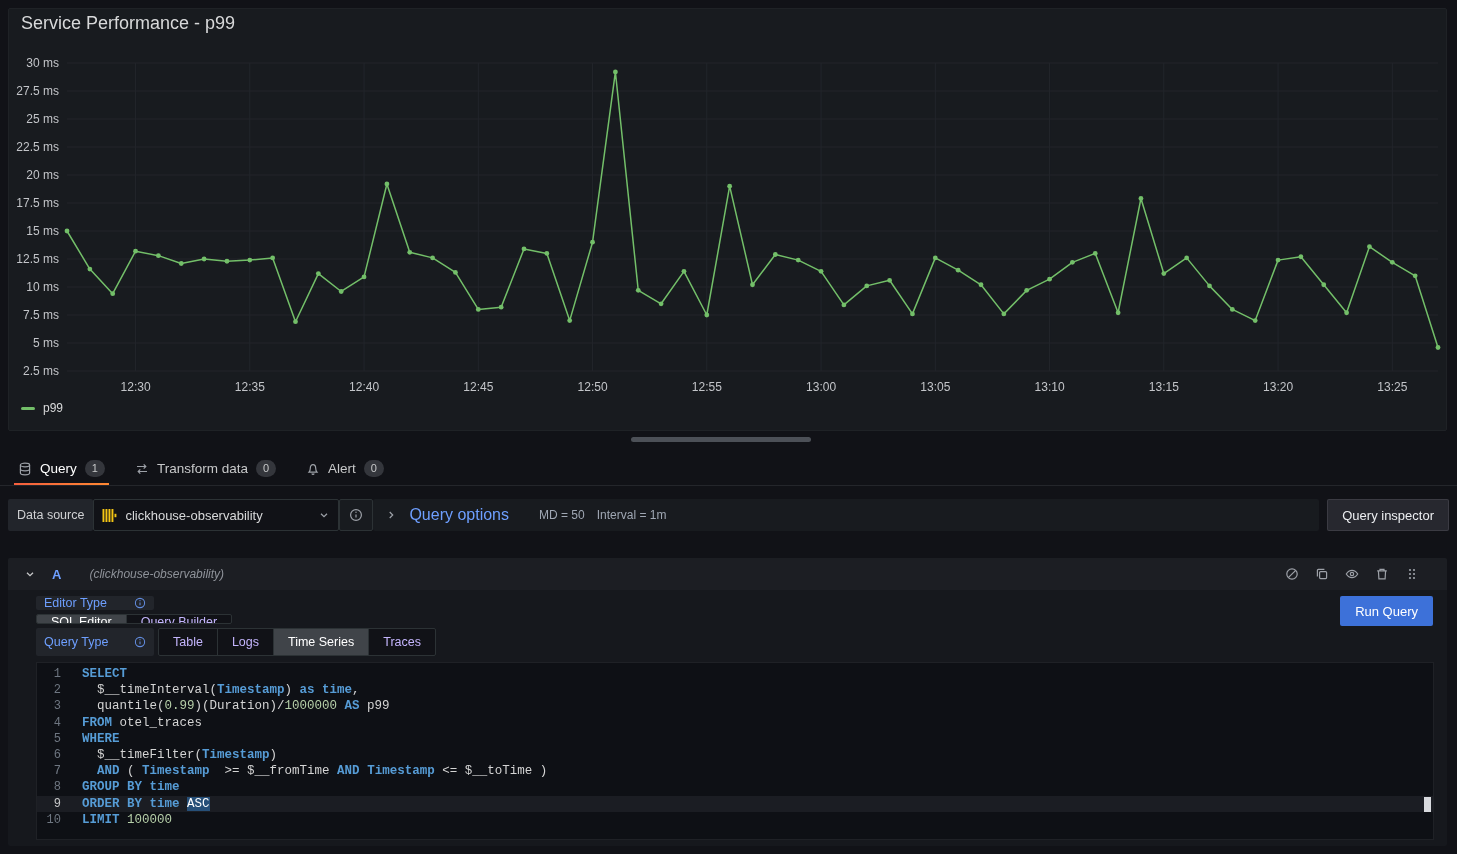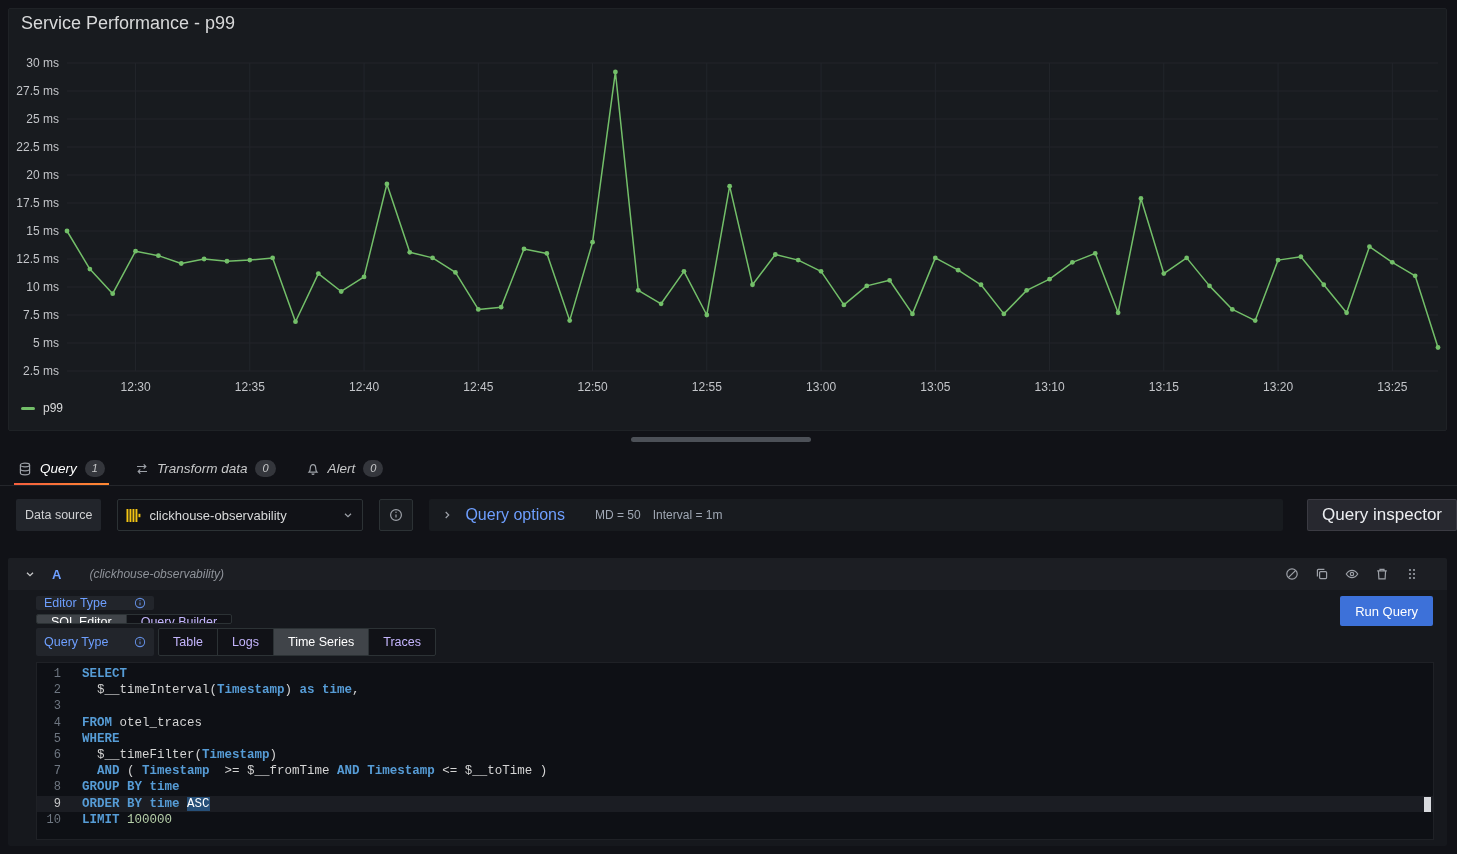--- a/index.html
+++ b/index.html
@@ -16,45 +16,45 @@
   .panel-title { height:28px; display:flex; align-items:center; padding-left:12px;
     font-size:18px; font-weight:500; color:#d8d9da; }
   .chart-svg { display:block; margin-left:4px; }
   .legend { display:flex; align-items:center; gap:8px; padding:2px 0 0 12px; cursor:pointer; }
   .legend-swatch { width:14px; height:3px; border-radius:2px; background:#73bf69; }
   .legend-label { font-size:12px; color:#d8d9da; }
   .hscroll { position:absolute; top:437px; left:631px; width:180px; height:5px;
     border-radius:3px; background:#4c5057; cursor:pointer; }
   
   .tabbar { position:absolute; top:452px; left:0; width:1457px; height:34px;
-    border-bottom:1px solid #24262b; display:flex; align-items:stretch; padding-left:16px; gap:26px;font-style:italic; }
+    border-bottom:1px solid #24262b; display:flex; align-items:stretch; padding-left:16px; gap:26px; }
   .tab { display:flex; align-items:center; gap:8px; font-size:13.5px; color:#c7c8c9;
     position:relative; cursor:pointer; padding:0 2px; }
   .tab.active { color:#ffffff; }
   .tab.active::after { content:""; position:absolute; left:-2px; right:-2px; bottom:0; height:2px;
     background:linear-gradient(90deg,#f55f3e,#ff8833); }
   .tab-icon { color:#9da1a8; display:flex; }
   .tab-count { background:#34363c; color:#c7c8c9; font-size:11px; height:17px; line-height:17px;
     padding:0 7px; border-radius:9px; }
   
-  .ds-row { position:absolute; top:499px; left:16px; width:1441px; height:32px; display:flex; gap:16px; }
+  .ds-row { position:absolute; top:499px; left:8px; width:1441px; height:32px; display:flex; gap:0; }
   .ds-label { background:#22252b; border-radius:2px; display:flex; align-items:center;
     padding:0 9px; font-size:12.5px; color:#d0d1d3; }
   .ds-select { width:246px; background:#111217; border:1px solid #2c3235; border-radius:2px;
     display:flex; align-items:center; gap:8px; padding:0 8px; cursor:pointer; }
   .ds-select-text { flex:1; font-size:13px; color:#d8d9da; }
   .ds-help { width:34px; border:1px solid #2c3235; background:#181b1f; border-radius:2px;
     display:flex; align-items:center; justify-content:center; color:#9da1a8; cursor:pointer; }
   .ds-options { flex:1; background:#181b1f; border-radius:2px; display:flex; align-items:center;
     padding:0 12px; gap:12px; }
   .qo-link { font-size:16px; color:#6e9fff; cursor:pointer; }
   .qo-meta { font-size:12px; color:#9fa7b3; }
   .qo-md { margin-left:18px; }
   .ds-inspector { margin-left:8px; background:rgba(204,204,220,0.12); border:1px solid rgba(204,204,220,0.12);
-    border-radius:2px; color:#eceef1; font-size:17px; display:flex; align-items:center; padding:0 14px;
+    border-radius:2px; color:#eceef1; font-size:13px; display:flex; align-items:center; padding:0 14px;
     cursor:pointer; font-family:inherit; }
   
   .qcard { position:absolute; left:8px; top:558px; width:1439px; height:288px;
     background:#16181d; border-radius:2px; }
   .qcard-header { height:32px; display:flex; align-items:center; padding:0 16px;
     background:#1c1e23; border-radius:2px 2px 0 0; cursor:pointer; }
   .qhdr-chevron { color:#c7c8c9; display:flex; }
   .qhdr-ref { color:#6e9fff; font-size:13px; font-weight:700; margin-left:16px; }
   .qhdr-hint { color:#8e9299; font-size:12px; font-style:italic; margin-left:28px; }
   .qhdr-icons { margin-left:auto; display:flex; gap:16px; color:#9da1a8; padding-right:12px; }
@@ -380,20 +380,21 @@
           <div class="code-line">
             <span class="line-num">1</span>
             <span class="line-text"><span class="tok-kw">SELECT</span></span>
           </div>
           <div class="code-line">
             <span class="line-num">2</span>
             <span class="line-text"><span class="tok-def">  $__timeInterval(</span><span class="tok-kw">Timestamp</span><span class="tok-def">) </span><span class="tok-kw">as</span><span class="tok-def"> </span><span class="tok-kw">time</span><span class="tok-def">,</span></span>
           </div>
           <div class="code-line">
             <span class="line-num">3</span>
+            <span class="line-text"><span class="tok-def">  quantile(</span><span class="tok-num">0.99</span><span class="tok-def">)(Duration)/</span><span class="tok-num">1000000</span><span class="tok-def"> </span><span class="tok-kw">AS</span><span class="tok-def"> p99</span></span>
           </div>
           <div class="code-line">
             <span class="line-num">4</span>
             <span class="line-text"><span class="tok-kw">FROM</span><span class="tok-def"> otel_traces</span></span>
           </div>
           <div class="code-line">
             <span class="line-num">5</span>
             <span class="line-text"><span class="tok-kw">WHERE</span></span>
           </div>
           <div class="code-line">

